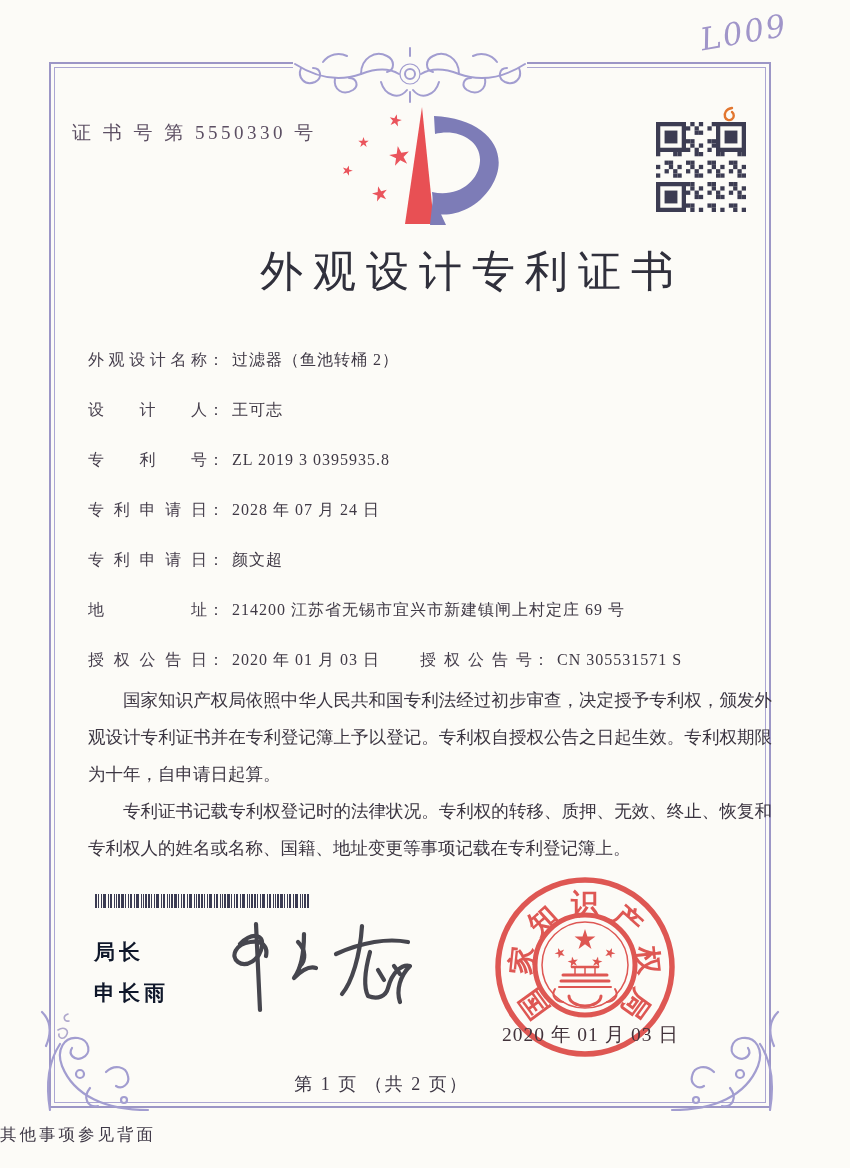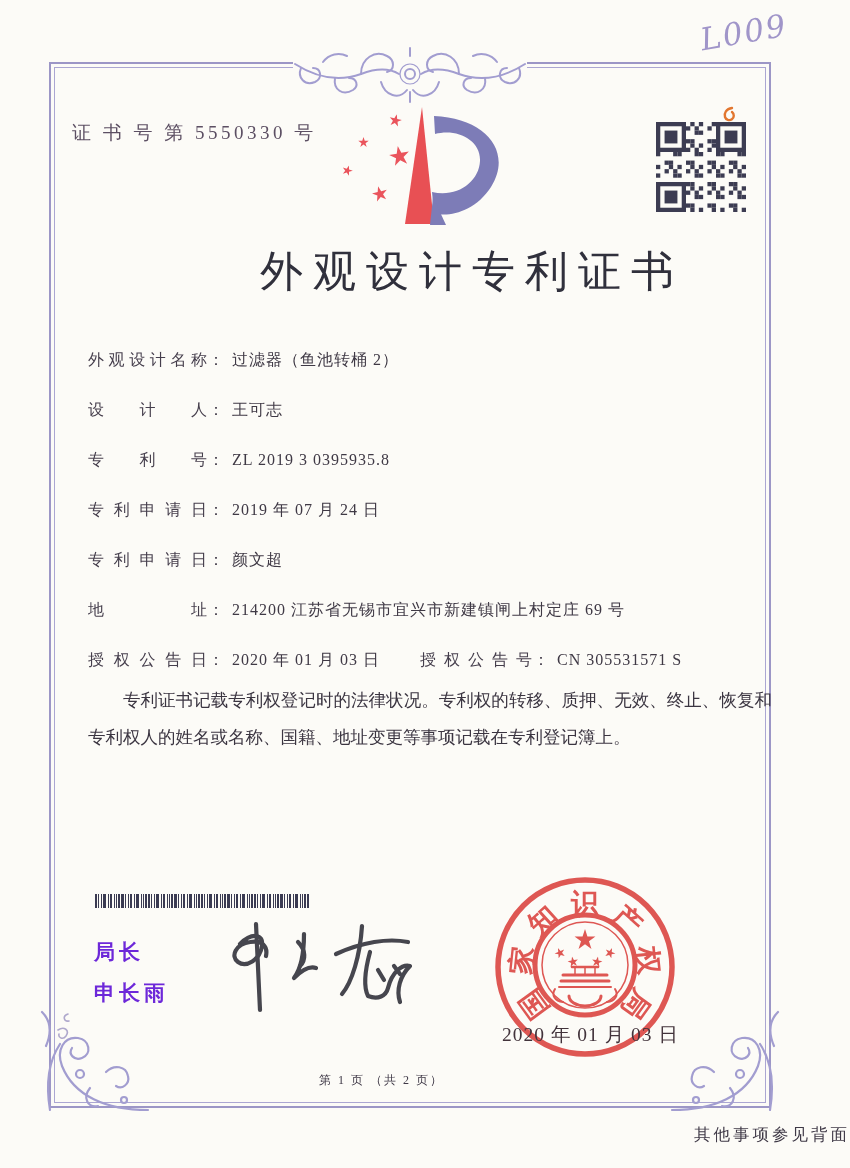--- a/index.html
+++ b/index.html
@@ -48,40 +48,40 @@
   .pair2{position:absolute;left:321px;top:0;margin-left:11px;}
   .pair2 .flabel{width:112px;}
   
   .bodytext{position:absolute;left:88px;top:682px;width:684px;}
   .bodytext p{
     margin:0;text-indent:2em;font-size:17.5px;line-height:37px;
     text-align:justify;color:#3b3541;
   }
   
   .barcode{position:absolute;left:95px;top:894px;width:218px;height:14px;}
-  .signer{position:absolute;left:94px;top:938px;font-size:21px;font-weight:600;color:#6d28d9;letter-spacing:4px;}
+  .signer{position:absolute;left:94px;top:938px;font-size:21px;font-weight:600;color:#0f172a;letter-spacing:4px;}
   .signer div{margin-bottom:13px;}
   .signature{position:absolute;left:212px;top:912px;width:220px;height:115px;}
   .seal{position:absolute;left:493px;top:875px;width:184px;height:184px;opacity:.93;}
   .seal svg{position:absolute;left:0;top:0;}
   .seal-ring-text{position:absolute;left:0;top:0;width:100%;height:100%;}
   .seal-ch{
     position:absolute;left:50%;top:50%;font-size:28px;font-weight:700;color:#dc4b47;
     font-family:"Liberation Serif","DejaVu Serif",serif;
   }
   .seal-date{
     position:absolute;left:502px;top:1021px;font-size:19.5px;letter-spacing:1px;
     color:#42333b;font-weight:500;z-index:5;
   }
   .page-info{
     position:absolute;left:49px;top:1072px;width:665px;text-align:center;
-    font-size:12px;letter-spacing:2px;color:#3e3846;
+    font-size:18px;letter-spacing:2px;color:#3e3846;
   }
   .back-note{
-    position:absolute;left:0;top:1124px;width:850px;text-align:right;
+    position:absolute;left:0;top:1124px;width:850px;text-align:left;
     font-size:16.5px;letter-spacing:3px;color:#3e3846;
   }
   .stray-mark{position:absolute;left:54px;top:1012px;width:22px;height:30px;opacity:.7;}
 </style>
 </head>
 <body>
 
 <div class="page">
 
   <div class="frame"></div>
@@ -272,37 +272,38 @@
     <div class="row">
       <span class="flabel">外观设计名称</span><span class="fcolon">：</span><span class="fvalue">过滤器（鱼池转桶 2）</span>
     </div>
     <div class="row">
       <span class="flabel">设计人</span><span class="fcolon">：</span><span class="fvalue">王可志</span>
     </div>
     <div class="row">
       <span class="flabel">专利号</span><span class="fcolon">：</span><span class="fvalue">ZL 2019 3 0395935.8</span>
     </div>
     <div class="row">
-      <span class="flabel">专利申请日</span><span class="fcolon">：</span><span class="fvalue">2019 年 07 月 24 日</span>
+      <span class="flabel">专利申请日</span><span class="fcolon">：</span><span class="fvalue">2028 年 07 月 24 日</span>
     </div>
     <div class="row">
       <span class="flabel">专利申请日</span><span class="fcolon">：</span><span class="fvalue">颜文超</span>
     </div>
     <div class="row">
       <span class="flabel">地址</span><span class="fcolon">：</span><span class="fvalue">214200 江苏省无锡市宜兴市新建镇闸上村定庄 69 号</span>
     </div>
     <div class="row">
       <span class="flabel">授权公告日</span><span class="fcolon">：</span><span class="fvalue">2020 年 01 月 03 日</span>
       <span class="pair2">
         <span class="flabel">授权公告号</span><span class="fcolon">：</span><span class="fvalue">CN 305531571 S</span>
       </span>
     </div>
   </div>
 
   <div class="bodytext">
+    <p>国家知识产权局依照中华人民共和国专利法经过初步审查，决定授予专利权，颁发外观设计专利证书并在专利登记簿上予以登记。专利权自授权公告之日起生效。专利权期限为十年，自申请日起算。</p>
     <p>专利证书记载专利权登记时的法律状况。专利权的转移、质押、无效、终止、恢复和专利权人的姓名或名称、国籍、地址变更等事项记载在专利登记簿上。</p>
   </div>
 
   <svg class="barcode" viewBox="0 0 218 14" preserveAspectRatio="none">
       <g id="bc-g" fill="#3b3b52">
         <rect x="0" y="0" width="2" height="14"></rect>
         <rect x="3" y="0" width="1" height="14"></rect>
         <rect x="6" y="0" width="1" height="14"></rect>
         <rect x="8" y="0" width="3" height="14"></rect>
         <rect x="13" y="0" width="1" height="14"></rect>

